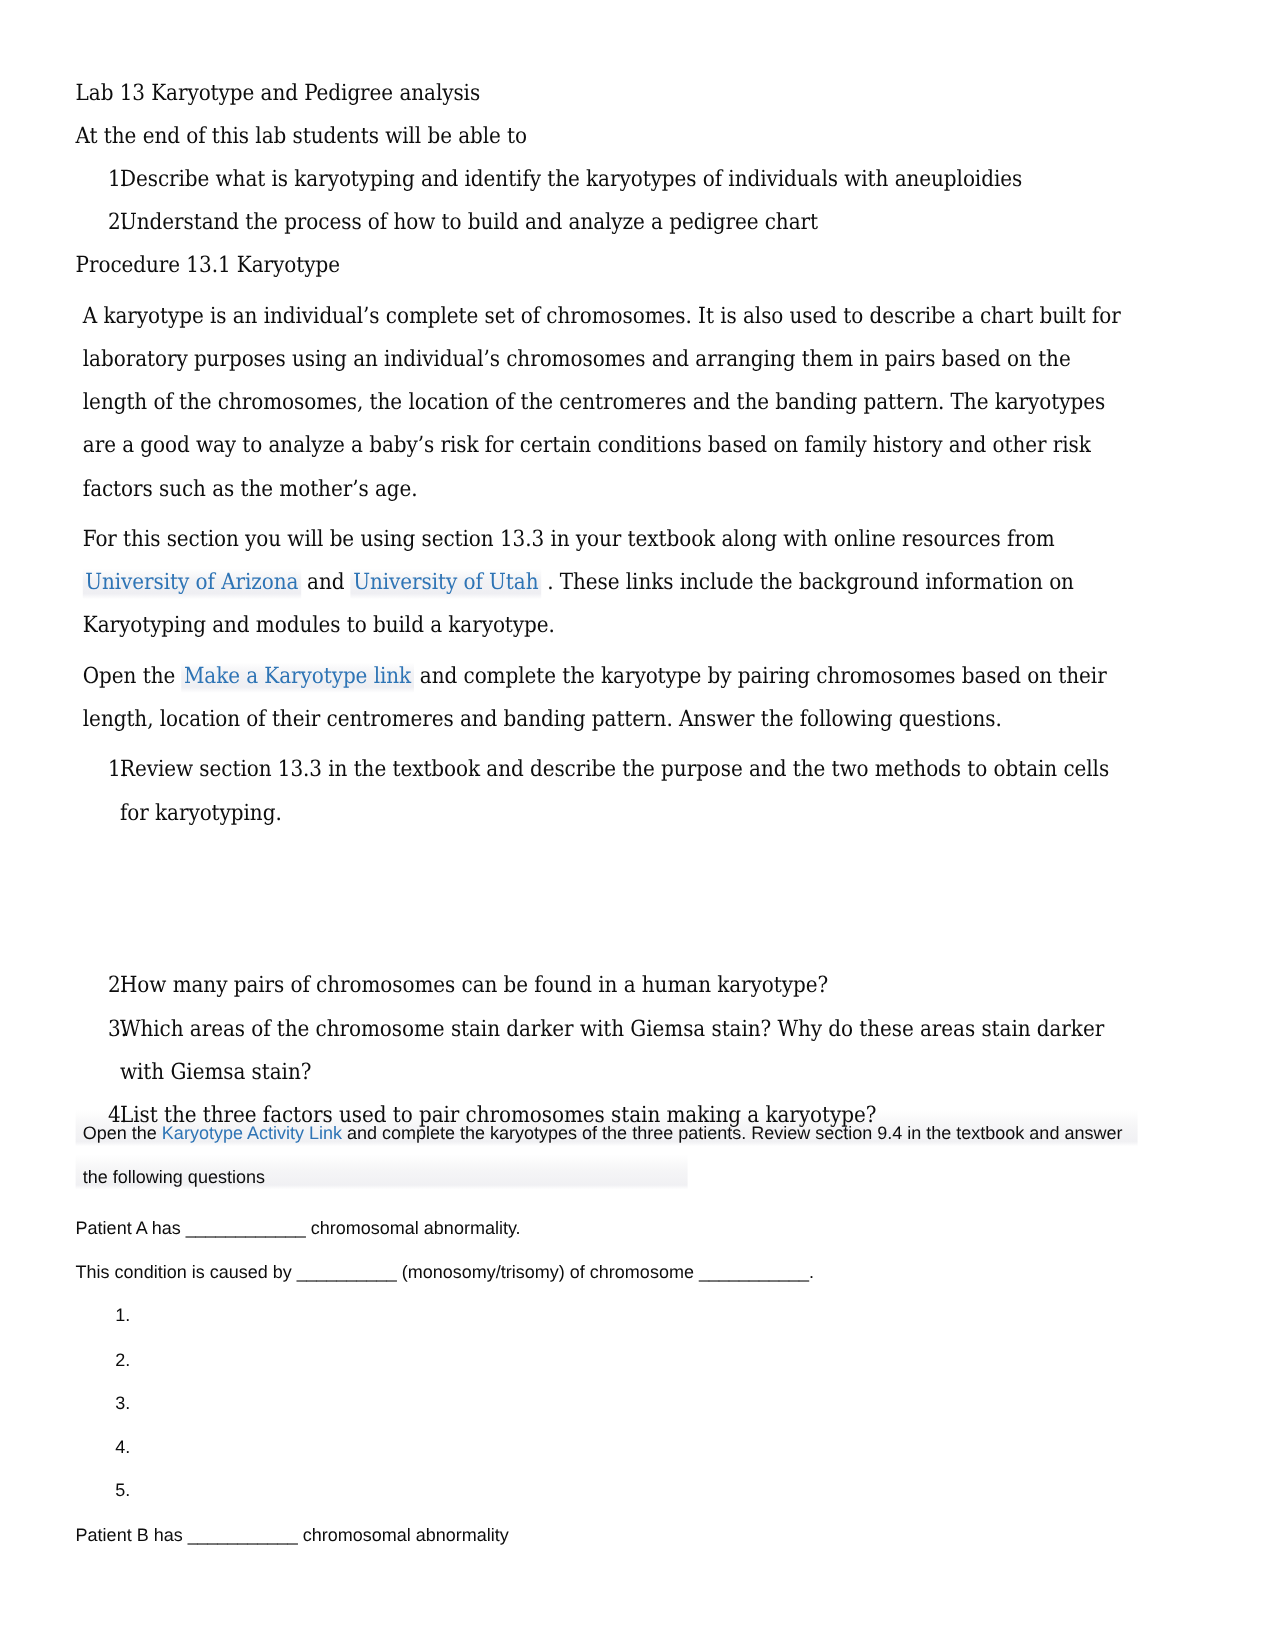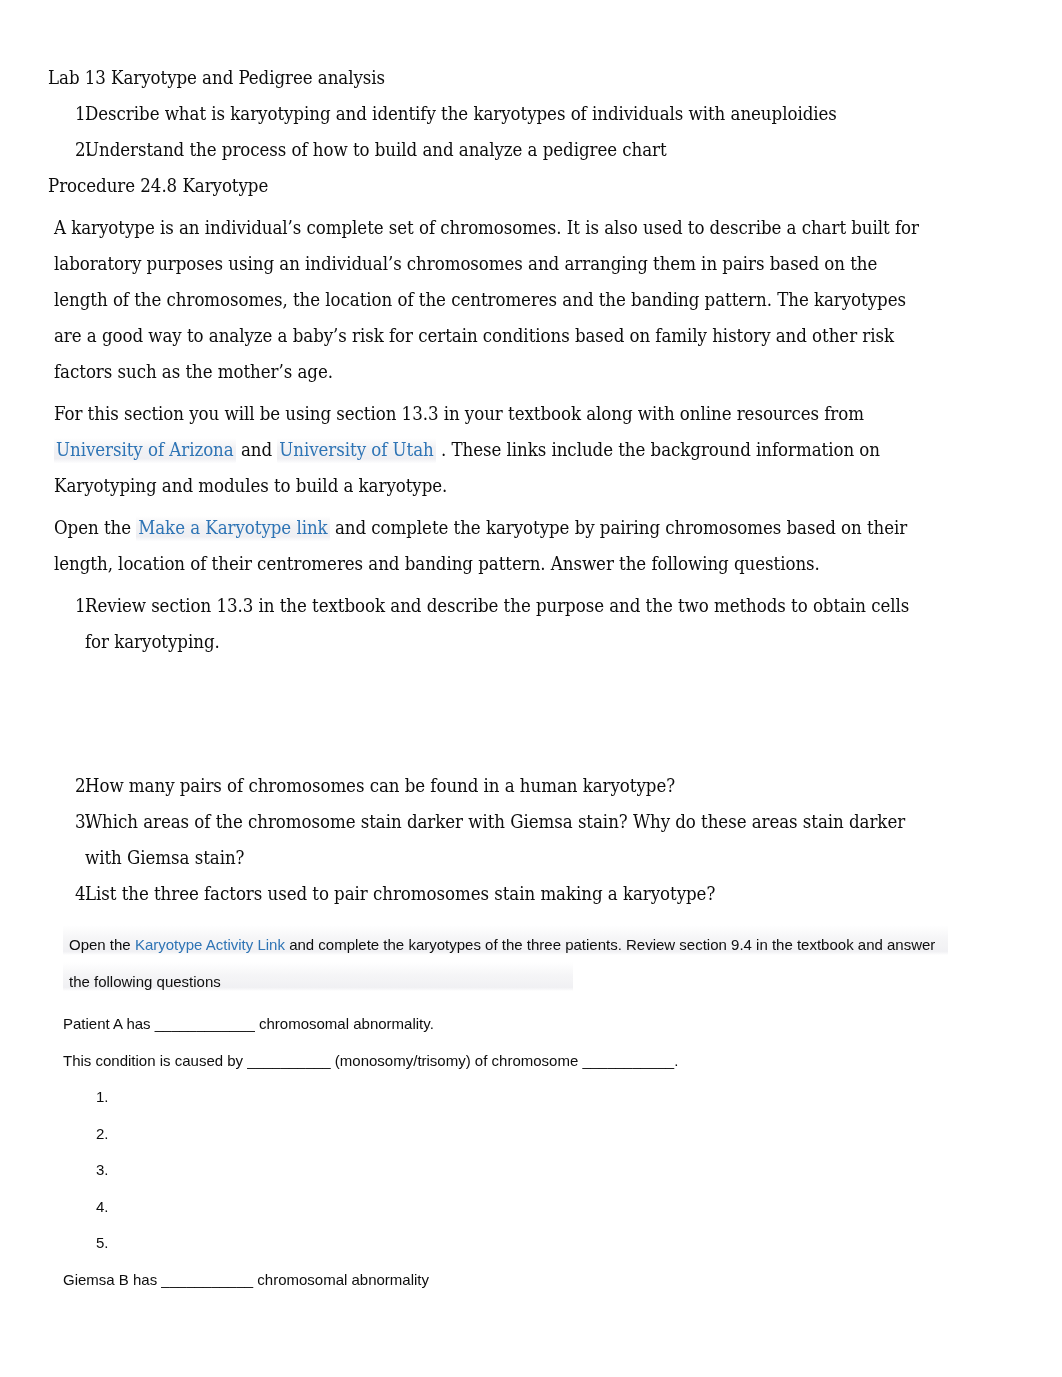--- a/index.html
+++ b/index.html
@@ -21,21 +21,21 @@
     position: absolute;
     left: 0; top: 0;
     width: 1062px;
     height: 1377px;
     background: #fff;
   }
 
   
   .doc-top {
     position: absolute;
-    left: 48px;
+    left: 63px;
     top: 60px;
     width: 880px;
     font-family: "DejaVu Serif Condensed", "DejaVu Serif", serif;
     font-size: 18.5px;
     line-height: 36px;
     font-stretch: condensed;
     letter-spacing: -0.05px;
   }
 
   
@@ -124,33 +124,34 @@
 
 <div class="page">
 
   <div class="shade-band" id="band-1"></div>
   <div class="shade-band" id="band-2"></div>
 
   <div class="doc-top">
 
     <p class="line">Lab 13 Karyotype and Pedigree analysis</p>
 
+    <p class="line">At the end of this lab students will be able to</p>
 
     <div class="olist">
       <div class="li">
         <span class="num">1.</span>
         <span class="txt">Describe what is karyotyping and identify the karyotypes of individuals with aneuploidies</span>
       </div>
       <div class="li">
         <span class="num">2.</span>
         <span class="txt">Understand the process of how to build and analyze a pedigree chart</span>
       </div>
     </div>
 
-    <p class="line">Procedure 24.8 Karyotype</p>
+    <p class="line">Procedure 13.1 Karyotype</p>
 
     <p class="para">A karyotype is an individual’s complete set of chromosomes. It is also used to describe a chart built for laboratory purposes using an individual’s chromosomes and arranging them in pairs based on the length of the chromosomes, the location of the centromeres and the banding pattern. The karyotypes are a good way to analyze a baby’s risk for certain conditions based on family history and other risk factors such as the mother’s age.</p>
 
     <p class="para"><span>For this section you will be using section 13.3 in your textbook along with online resources from </span><a class="doclink hl">University of Arizona</a><span>  and  </span><a class="doclink hl">University of Utah</a><span> . These links include the background information on Karyotyping and modules to build a karyotype.</span></p>
 
     <p class="para"><span>Open the  </span><a class="doclink hl">Make a Karyotype link</a><span>  and complete the karyotype by pairing chromosomes based on their length, location of their centromeres and banding pattern. Answer the following questions.</span></p>
 
     <div class="olist">
       <div class="li">
         <span class="num">1.</span>
@@ -198,17 +199,17 @@
       <div class="li">
         <span class="num">4.</span>
         <span class="txt"></span>
       </div>
       <div class="li">
         <span class="num">5.</span>
         <span class="txt"></span>
       </div>
     </div>
 
-    <p class="line">Giemsa B has ___________ chromosomal abnormality</p>
+    <p class="line">Patient B has ___________ chromosomal abnormality</p>
 
   </div>
 
 </div>
 
 </body></html>

